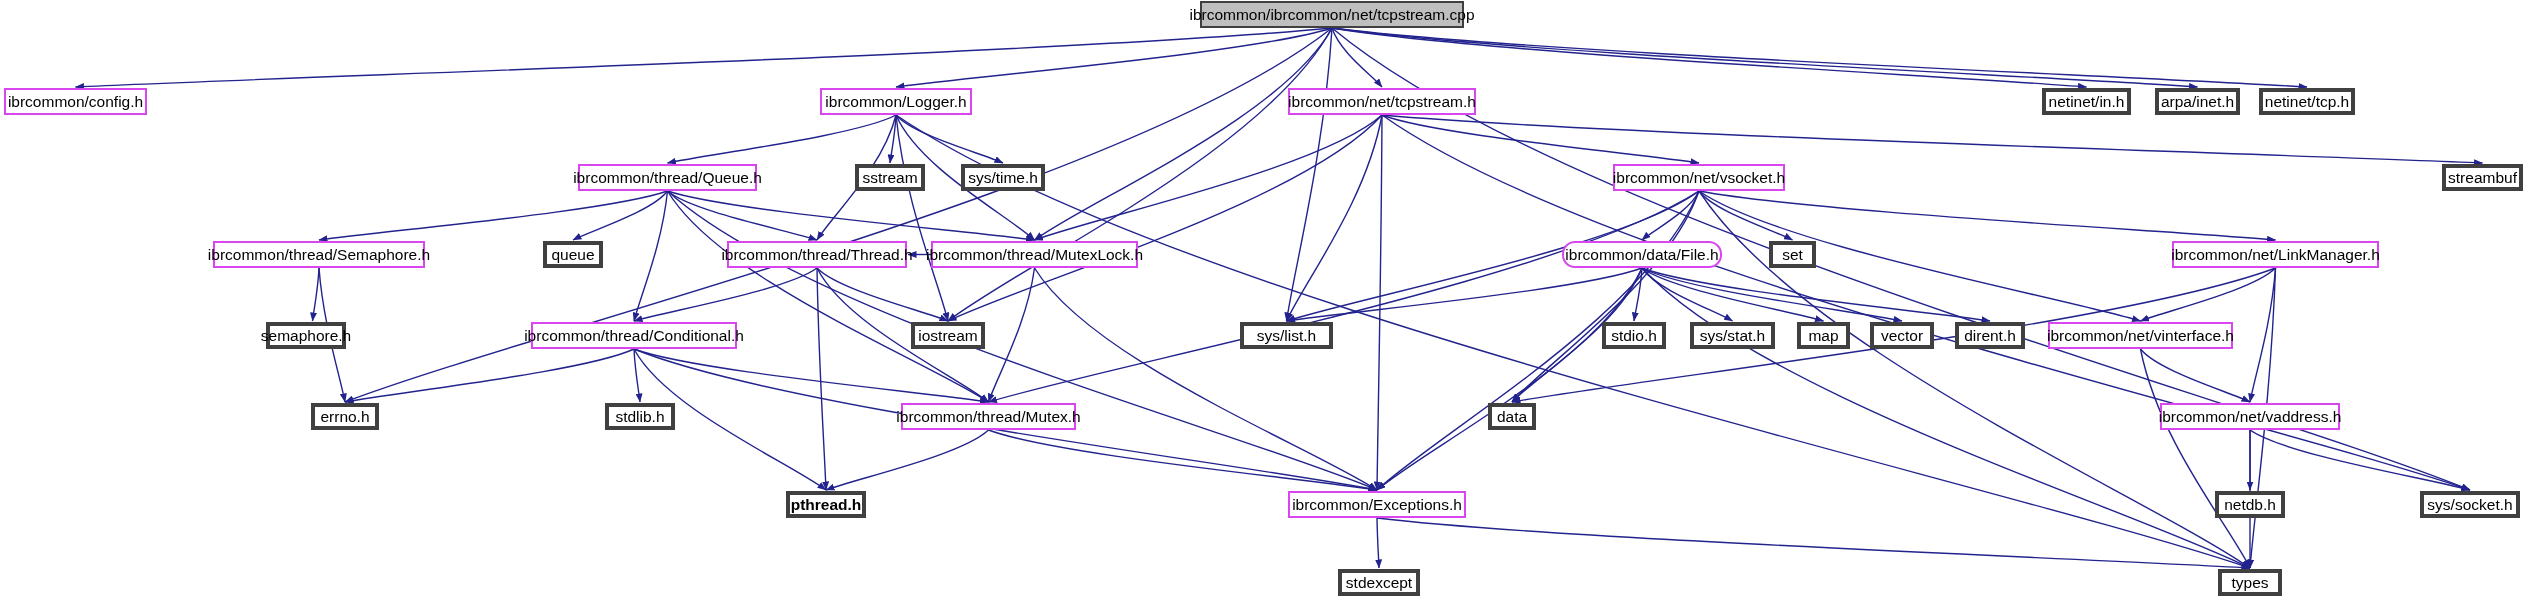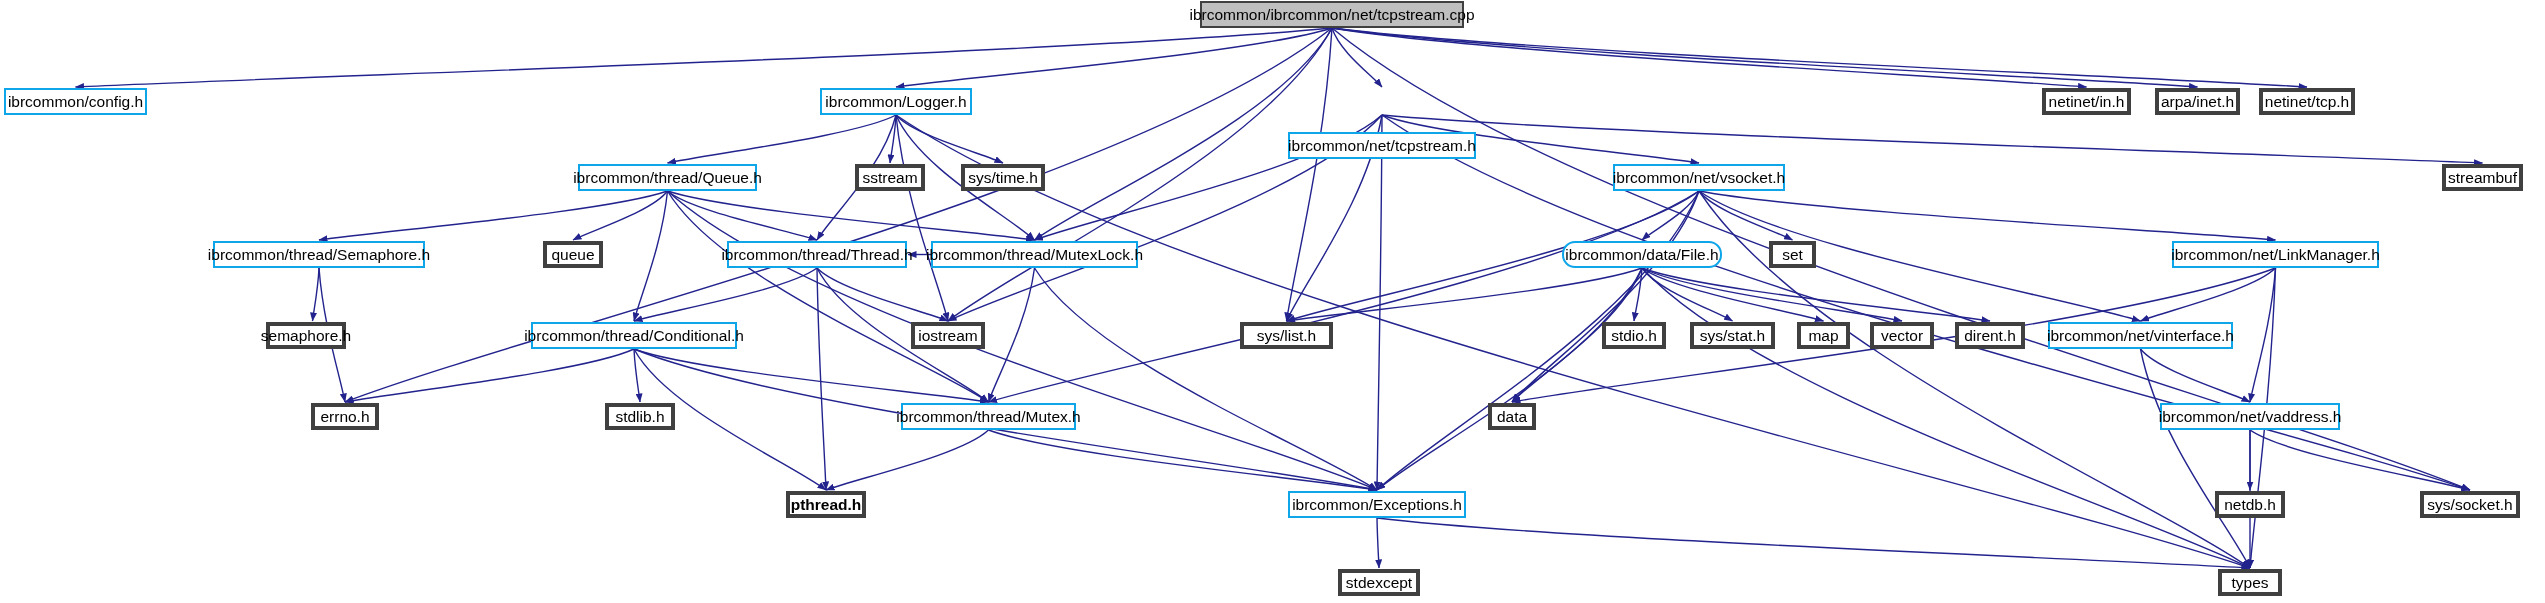--- a/index.html
+++ b/index.html
@@ -32,21 +32,21 @@
     background: #ffffff;
     border: 4px solid #404040;
     color: #000000;
     font-size: 15.5px;
     line-height: 1;
     white-space: nowrap;
     height: 27px;
     padding: 0 9px;
   }
   .node.local {
-    border: 2px solid #0ea5e9;
+    border: 2px solid #d946ef;
     align-items: center;
   }
   .node.root {
     background: #bfbfbf;
     border: 2px solid #404040;
   }
 </style>
 </head>
 <body>
 
@@ -140,21 +140,21 @@
   <div id="node-layer">
       <div class="node root" style="left: 1200px; top: 1px; width: 264px;">
         <span>ibrcommon/ibrcommon/net/tcpstream.cpp</span>
       </div>
       <div class="node local" style="left: 4px; top: 88px; width: 143px;">
         <span>ibrcommon/config.h</span>
       </div>
       <div class="node local" style="left: 820px; top: 88px; width: 152px;">
         <span>ibrcommon/Logger.h</span>
       </div>
-      <div class="node local" style="left: 1288px; top: 88px; width: 188px; margin-top: 44px;">
+      <div class="node local" style="left: 1288px; top: 88px; width: 188px;">
         <span>ibrcommon/net/tcpstream.h</span>
       </div>
       <div class="node extern" style="left: 2042px; top: 88px; width: 89px;">
         <span>netinet/in.h</span>
       </div>
       <div class="node extern" style="left: 2155px; top: 88px; width: 85px;">
         <span>arpa/inet.h</span>
       </div>
       <div class="node extern" style="left: 2259px; top: 88px; width: 96px;">
         <span>netinet/tcp.h</span>

